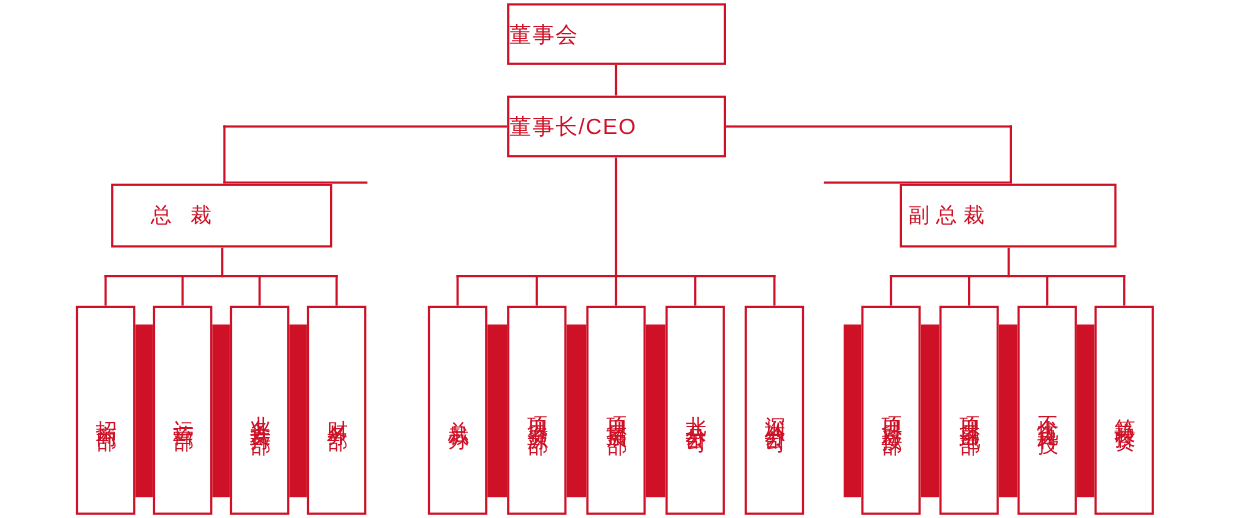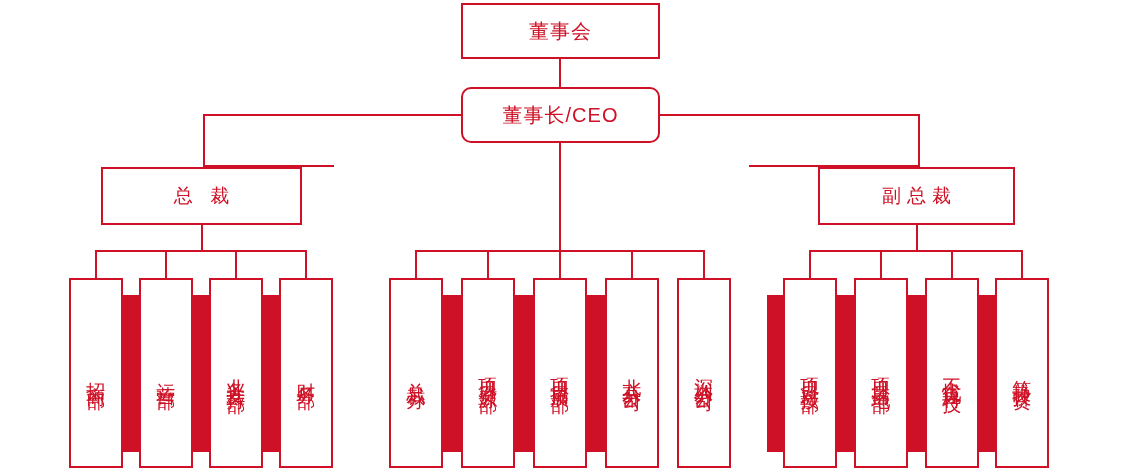--- a/index.html
+++ b/index.html
@@ -20,21 +20,21 @@
 
   
   .node {
     position: absolute;
     box-sizing: border-box;
     border: 2px solid #CE1126;
     background: #ffffff;
     color: #CE1126;
     display: flex;
     align-items: center;
-    justify-content: center;
+    justify-content: flex-start;
     z-index: 3;
   }
   .node.top {
     font-size: 20px;
     letter-spacing: 1px;
     font-weight: 400;
   }
   .node.mid {
     font-size: 19px;
     letter-spacing: 6px;
@@ -83,33 +83,33 @@
 <body>
 
 <div id="chart">
 
   <div class="node top" style="left:461px; top:3px; width:199px; height:56px;">
     <span>董事会</span>
   </div>
 
   <div class="line-v" style="left:559px; top:59px; height:28px;"></div>
 
-  <div class="node top" style="left:461px; top:87px; width:199px; height:56px;border-radius:10px;">
+  <div class="node top" style="left:461px; top:87px; width:199px; height:56px;">
     <span>董事长/CEO</span>
   </div>
 
   <div class="line-h" style="left:203px; top:114px; width:260px;"></div>
   <div class="line-v" style="left:203px; top:114px; height:53px;"></div>
   <div class="line-h" style="left:203px; top:165px; width:131px;"></div>
 
   <div class="line-h" style="left:658px; top:114px; width:262px;"></div>
   <div class="line-v" style="left:918px; top:114px; height:53px;"></div>
   <div class="line-h" style="left:749px; top:165px; width:171px;"></div>
 
-  <div class="node mid" style="left:101px; top:167px; width:201px; height:58px;">
+  <div class="node mid" style="left:101px; top:167px; width:201px; height:58px;padding-left:28px;">
     <span>总 裁</span>
   </div>
 
   <div class="node mid" style="left:818px; top:167px; width:197px; height:58px;font-family:Liberation Mono, monospace;">
     <span>副总裁</span>
   </div>
 
   <div class="line-v" style="left:201px; top:225px; height:27px;"></div>
   <div class="line-h" style="left:95px; top:250px; width:212px;"></div>
 

